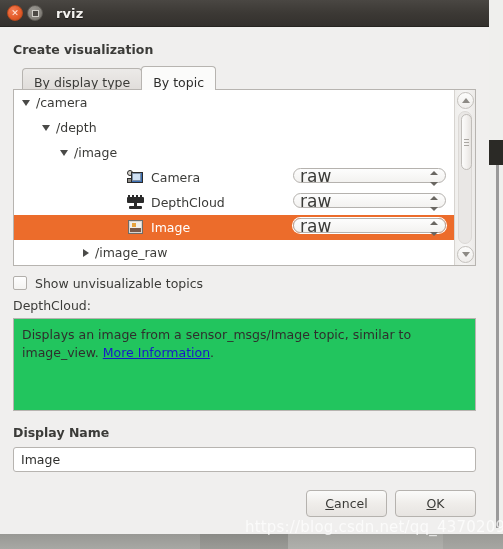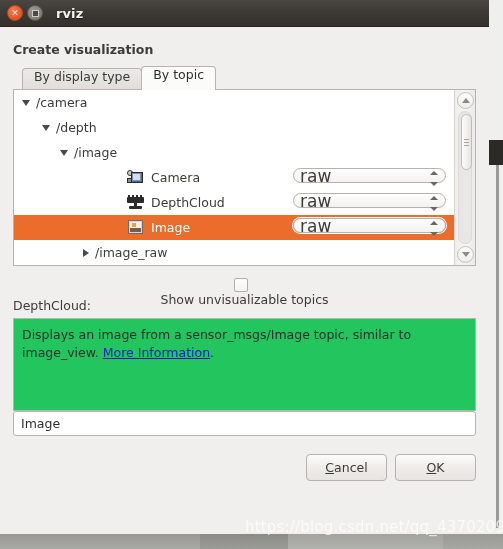--- a/index.html
+++ b/index.html
@@ -75,21 +75,21 @@
 
   #section-title {
     font-size: 12.5px; font-weight: bold; color: #3b3b38;
     padding: 15px 0 9px 0;
   }
 
   
   #tabstrip { position: relative; height: 24px; display: flex; align-items: flex-end; padding-left: 9px; }
   .tab {
     height: 22px; padding: 0 11px;
-    display: flex; align-items: flex-start;
+    display: flex; align-items: flex-end;
     font-size: 12.5px; color: #3b3b38;
     border: 1px solid #b7b4b0;
     border-bottom: none;
     border-top-left-radius: 4px; border-top-right-radius: 4px;
     position: relative;
   }
   .tab.inactive {
     background: linear-gradient(to bottom, #eceae8 0%, #e0ddda 100%);
     margin-bottom: 0px;
   }
@@ -200,21 +200,21 @@
     position: absolute; left: 2px; top: 2px; width: 11px; height: 56px;
     background: linear-gradient(to right, #fcfcfb 0%, #f3f1ef 50%, #e6e3e0 100%);
     border: 1px solid #c0bdb9; border-radius: 7px;
     display: flex; align-items: center; justify-content: center;
   }
   #sb-thumb .grip { width: 5px; height: 7px;
     background: repeating-linear-gradient(to bottom, #a9a6a1 0 1px, transparent 1px 3px); }
 
   
   #checkbox-row {
-    display: flex; align-items: center; height: 28px; padding-top: 12px; flex-direction: column;
+    display: flex; align-items: center; height: 28px; padding-top: 6px;
   }
   #show-unvisualizable-checkbox {
     width: 14px; height: 14px;
     background: linear-gradient(to bottom, #fefefe 0%, #f4f3f1 100%);
     border: 1px solid #b2afab; border-radius: 2px; margin-right: 8px; flex: 0 0 auto;
   }
   #checkbox-label { font-size: 12.5px; color: #3b3b38; }
 
   
   #description-label { font-size: 12.5px; color: #3b3b38; padding: 4px 0 5px 0; }
@@ -400,20 +400,21 @@
       <span id="checkbox-label">Show unvisualizable topics</span>
     </div>
 
     
     <div id="description-label">DepthCloud:</div>
     <div id="description-box">
       <span>Displays an image from a sensor_msgs/Image topic, similar to image_view. </span><a id="more-information-link">More Information</a><span>.</span>
     </div>
 
     
+    <div id="display-name-label">Display Name</div>
     <input id="display-name-input" type="text" value="Image" style="">
 
     
     <div id="button-row">
       <div class="dlg-btn">
         <span class="mnemonic">C</span>
           <span>ancel</span>
       </div>
       <div class="dlg-btn">
         <span class="mnemonic">O</span>

